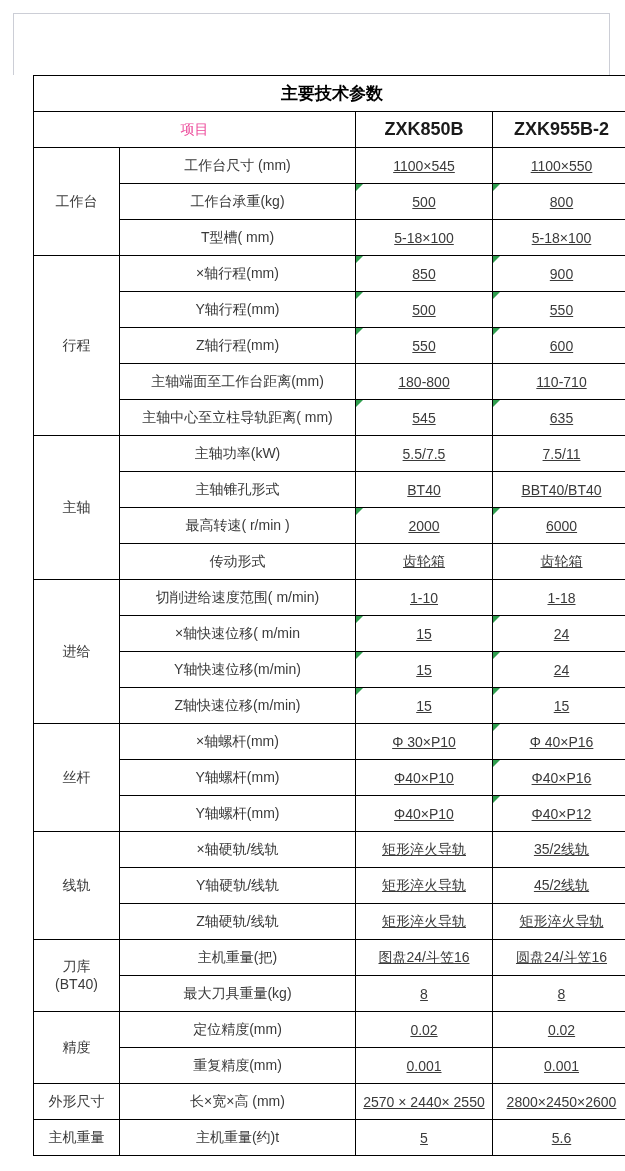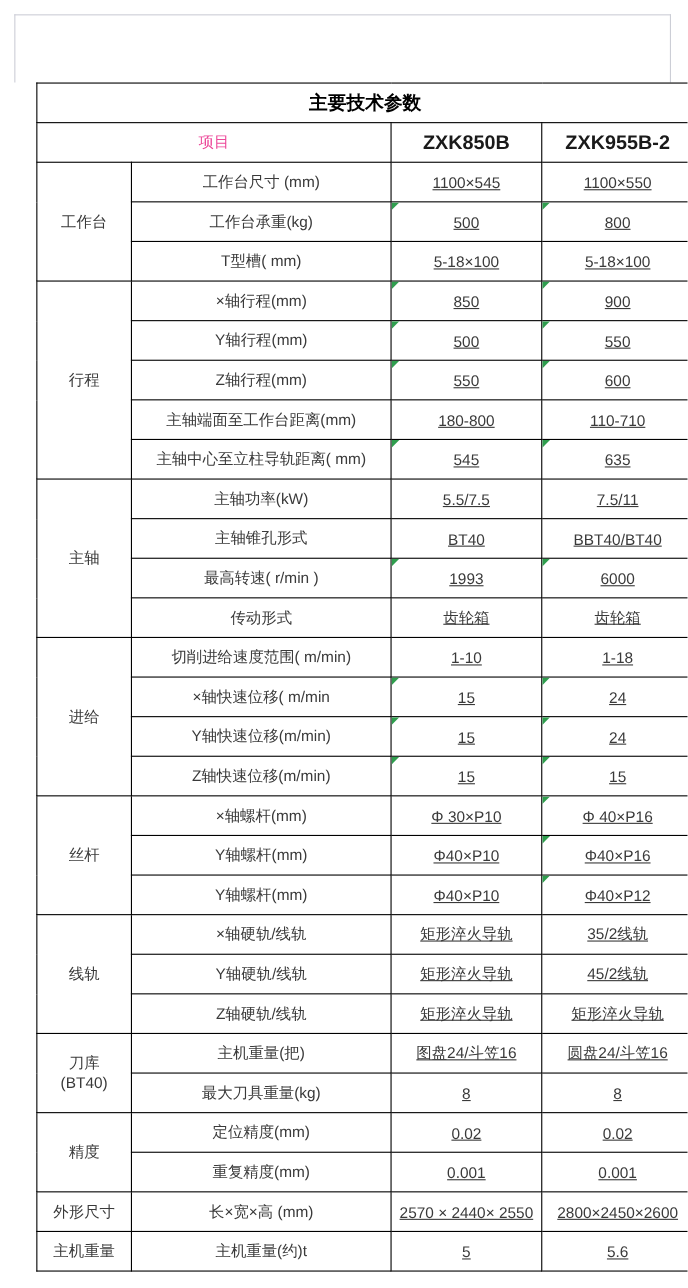--- a/index.html
+++ b/index.html
@@ -156,21 +156,21 @@
         <td class="value-cell"><span>5.5/7.5</span></td>
         <td class="value-cell"><span>7.5/11</span></td>
       </tr>
       <tr>
         <td class="label-cell">主轴锥孔形式</td>
         <td class="value-cell"><span>BT40</span></td>
         <td class="value-cell"><span>BBT40/BT40</span></td>
       </tr>
       <tr>
         <td class="label-cell">最高转速( r/min )</td>
-        <td class="value-cell"><span class="marker"></span><span>1993</span></td>
+        <td class="value-cell"><span class="marker"></span><span>2000</span></td>
         <td class="value-cell"><span class="marker"></span><span>6000</span></td>
       </tr>
       <tr>
         <td class="label-cell">传动形式</td>
         <td class="value-cell"><span>齿轮箱</span></td>
         <td class="value-cell"><span>齿轮箱</span></td>
       </tr>
       <tr>
         <td rowspan="4" class="group-cell">
           <div>进给</div>

